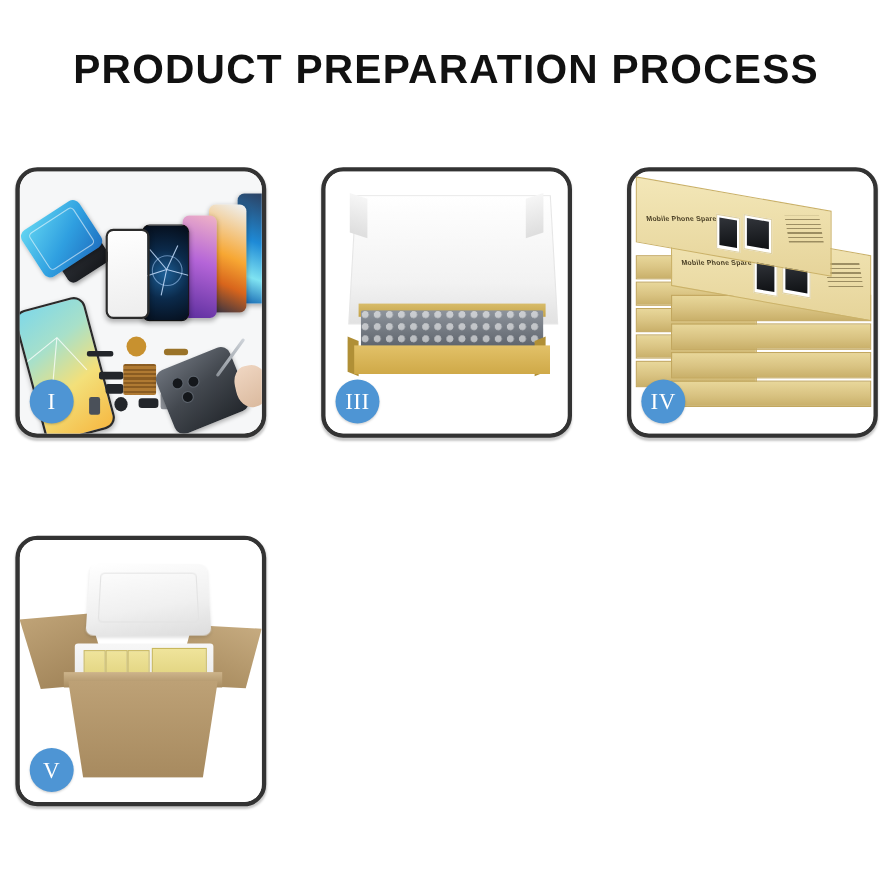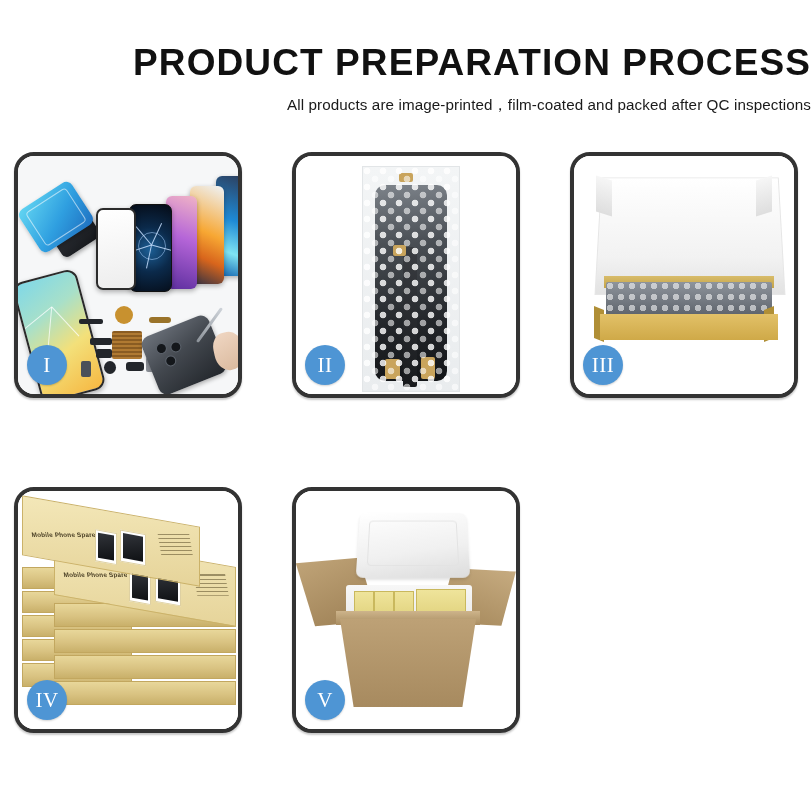--- a/index.html
+++ b/index.html
@@ -12,21 +12,21 @@
     height: 811px;
     font-family: "Liberation Sans", sans-serif;
     overflow: hidden;
     position: relative;
   }
 
   
   #header {
     width: 811px;
     padding-top: 44px;
-    text-align: right;
+    text-align: center;
   }
   #main-title {
     font-family: "Liberation Sans", sans-serif;
     font-size: 37px;
     font-weight: bold;
     letter-spacing: 1.1px;
     color: #111111;
     line-height: 1.05;
     margin: 0;
     white-space: nowrap;
@@ -376,21 +376,20 @@
   }
   .c6-tape{
     position:absolute; background:#b49063; border-radius:1px;
   }
 </style>
 </head>
 <body>
 
 <div id="header">
   <h1 id="main-title">PRODUCT PREPARATION PROCESS</h1>
-  <p id="sub-title">All products are image-printed，film-coated and packed after QC inspections</p>
 </div>
 
 <div id="grid">
 
   <div class="panel">
     <div class="panel-stage">
       <div class="p1-bg"></div>
 
       <div class="pp-prot2"></div>
       <div class="pp-prot"></div>
@@ -430,36 +429,20 @@
         <div class="lens" style="left:12px;top:11px;"></div>
         <div class="lens" style="left:26px;top:15px;"></div>
         <div class="lens" style="left:16px;top:26px;"></div>
       </div>
       <div class="pp-tweezer"></div>
       <div class="pp-hand"></div>
     </div>
     <div class="badge">I</div>
   </div>
 
-  <div class="panel">
-    <div class="panel-stage">
-      <div class="p2-bg"></div>
-      <div class="bw-pack">
-        <div class="bw-screen">
-          <div class="bw-strip"></div>
-        </div>
-        <div class="bw-tape" style="left:36px;top:6px;width:14px;height:9px;"></div>
-        <div class="bw-tape" style="left:30px;top:78px;width:13px;height:11px;"></div>
-        <div class="bw-tape" style="left:22px;top:192px;width:15px;height:20px;"></div>
-        <div class="bw-tape" style="left:58px;top:190px;width:14px;height:22px;"></div>
-        <div class="bw-bubbles"></div>
-      </div>
-    </div>
-    <div class="badge">II</div>
-  </div>
 
   <div class="panel">
     <div class="panel-stage">
       <div class="p3-bg"></div>
       <div class="bx3-lid"></div>
       <div class="bx3-lidflapL"></div>
       <div class="bx3-lidflapR"></div>
       <div class="bx3-inner"></div>
       <div class="bx3-bubbles"></div>
       <div class="bx3-sideL"></div>

